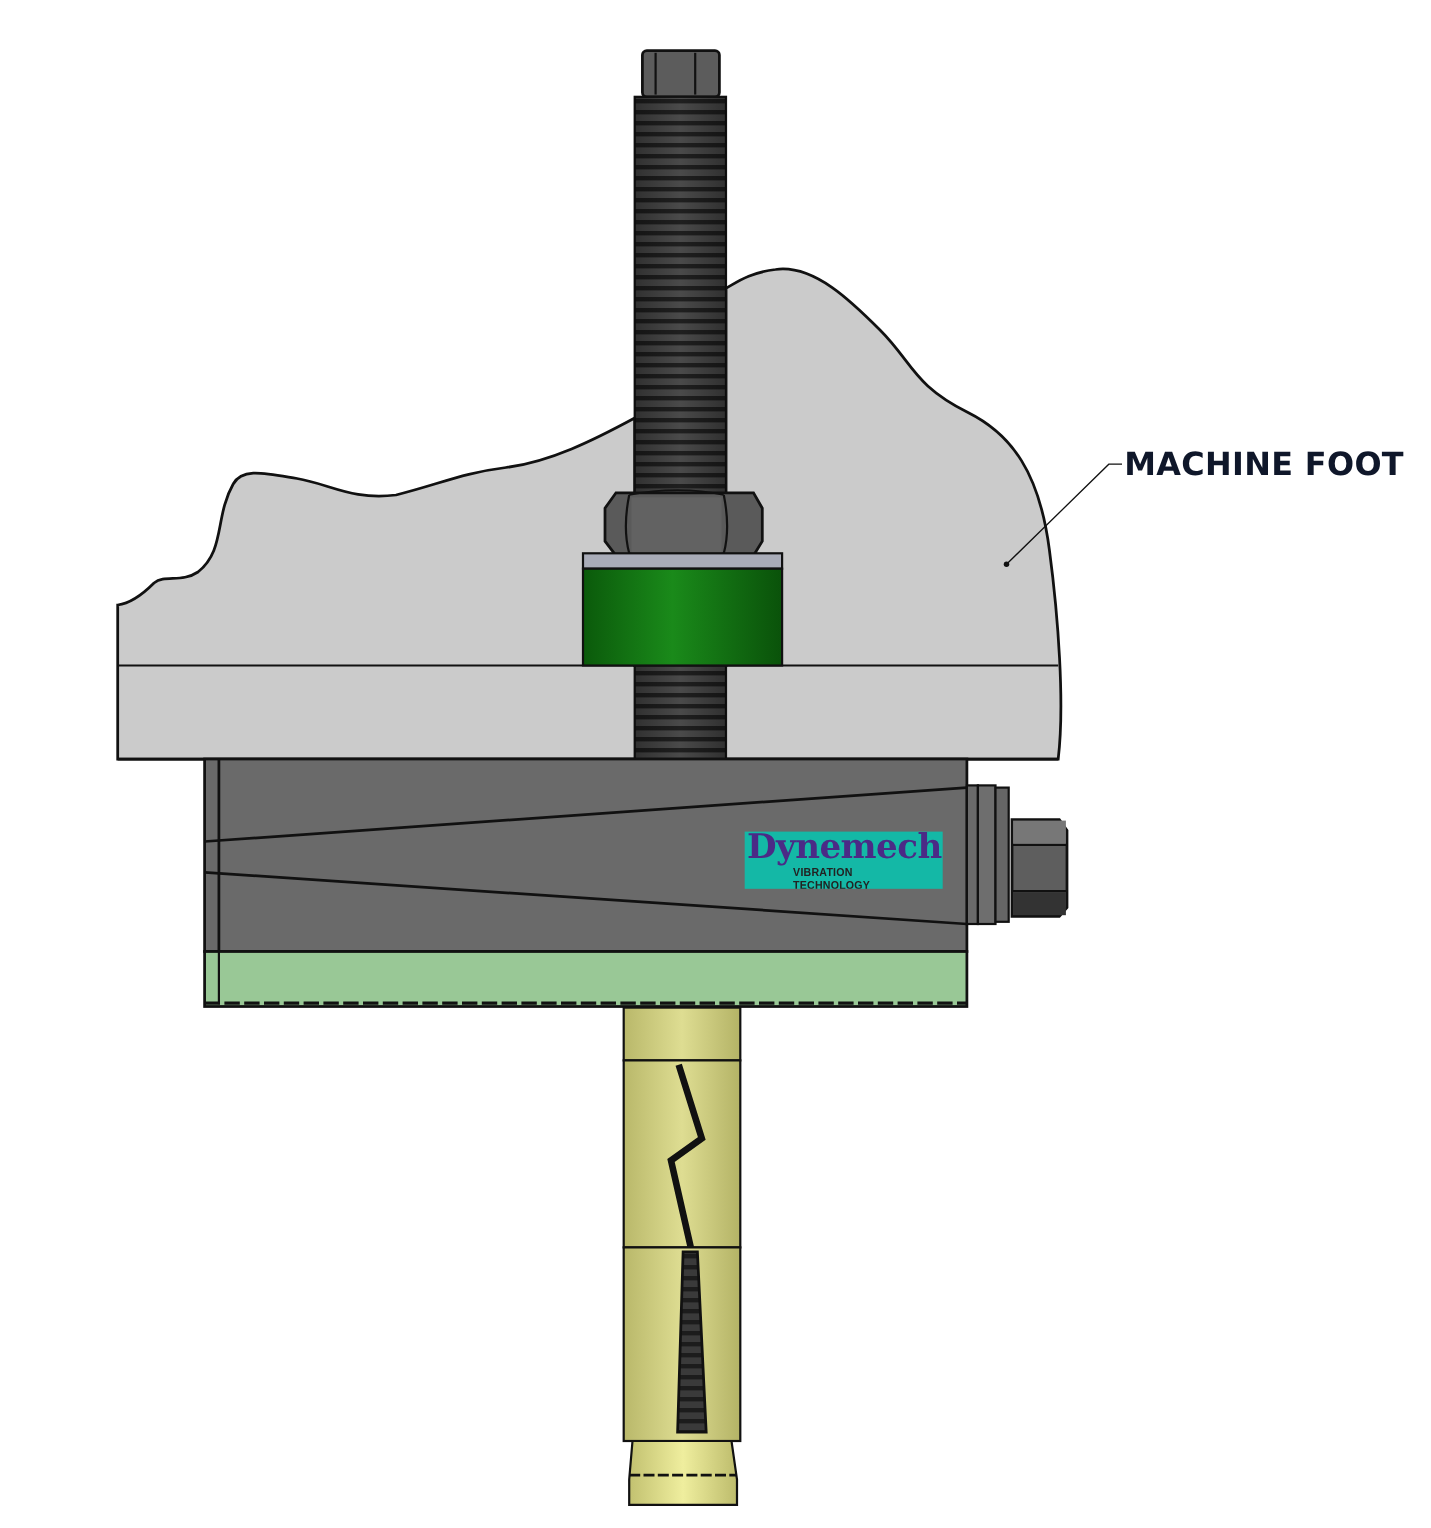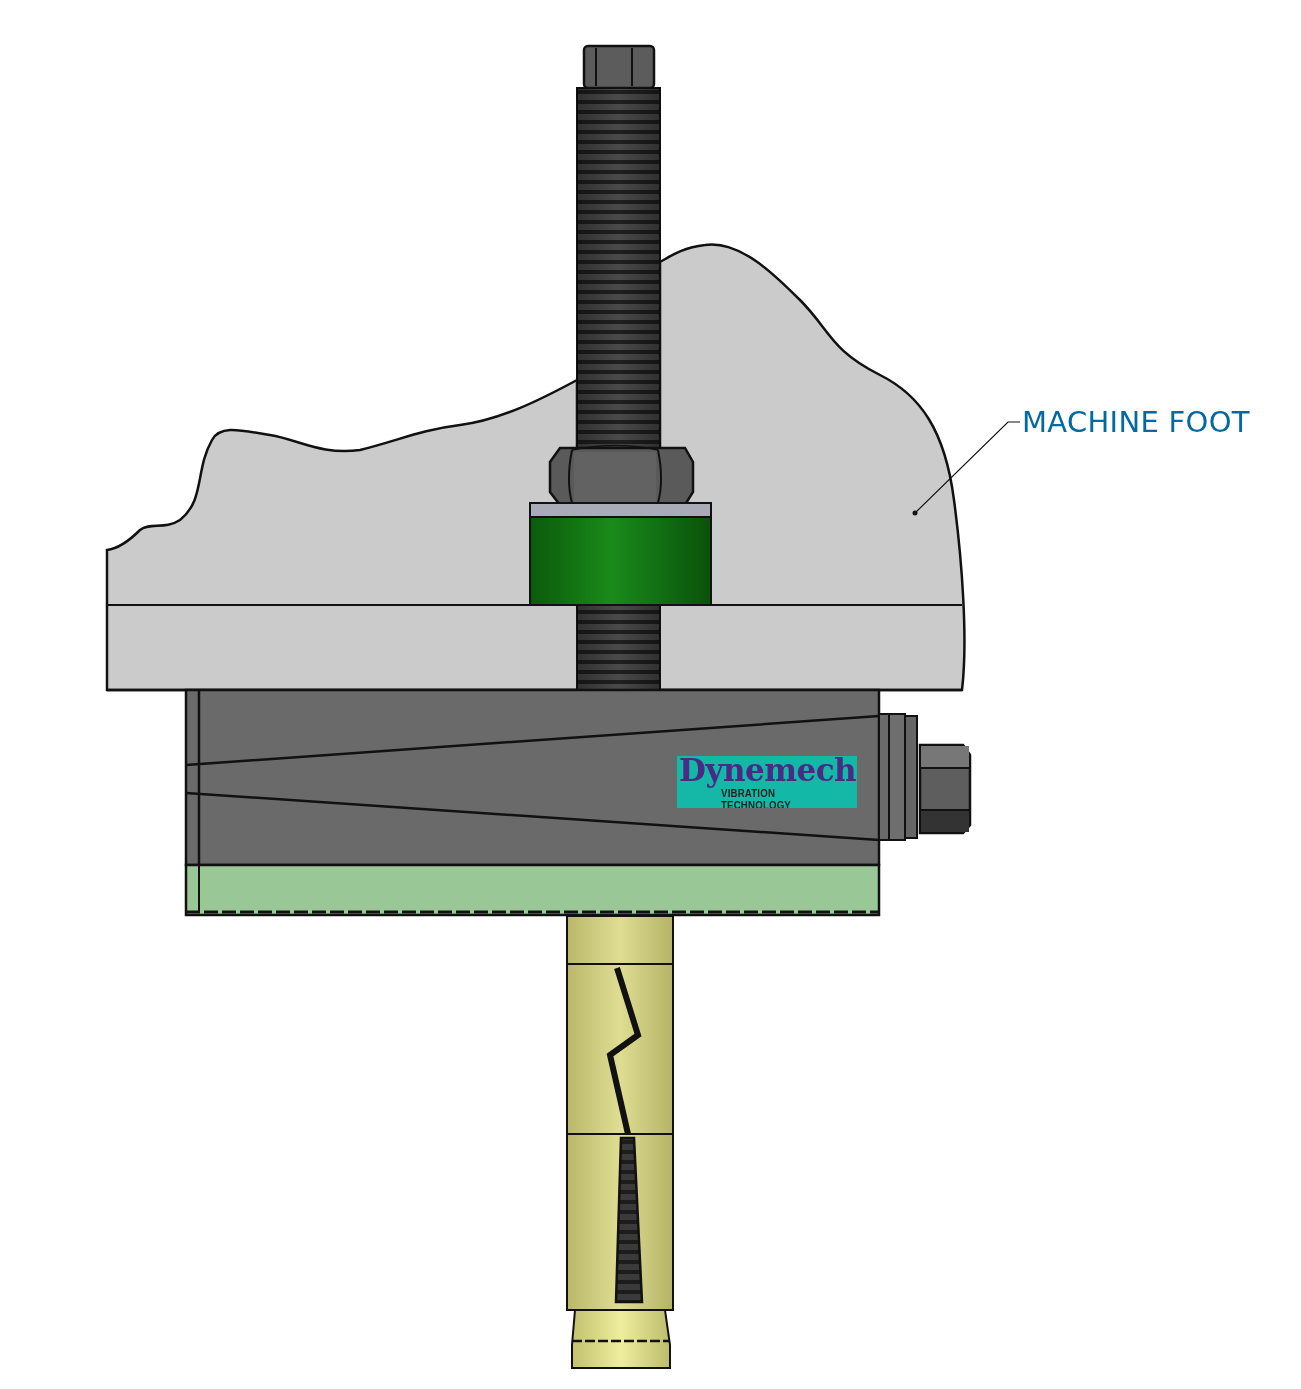--- a/index.html
+++ b/index.html
@@ -1,22 +1,23 @@
 <!DOCTYPE html>
 <html><head>
 <meta charset="utf-8">
 <style>
   html, body { margin: 0; padding: 0; background: #ffffff; }
   body { width: 1301px; height: 1389px; position: relative; overflow: hidden; }
   #canvas { position: absolute; left: 0; top: 0; width: 1301px; height: 1389px; }
   .label-text {
     position: absolute;
     font-family: "DejaVu Sans", sans-serif;
-    color: #0369a1;
+    color: #0f172a;
     white-space: nowrap;
+    font-weight: bold;
   }
   #callout-label { left: 1022px; top: 405px; font-size: 29px; letter-spacing: 0.3px; }
   #logo-box {
     position: absolute; left: 677px; top: 756px; width: 180px; height: 52px;
     background: #14b8a6; overflow: hidden;
   }
   #logo-brand {
     position: absolute; left: 2px; top: -4px;
     font-family: "DejaVu Serif", serif; font-weight: bold; font-size: 31px;
     color: #4b2a86; letter-spacing: -0.5px;

